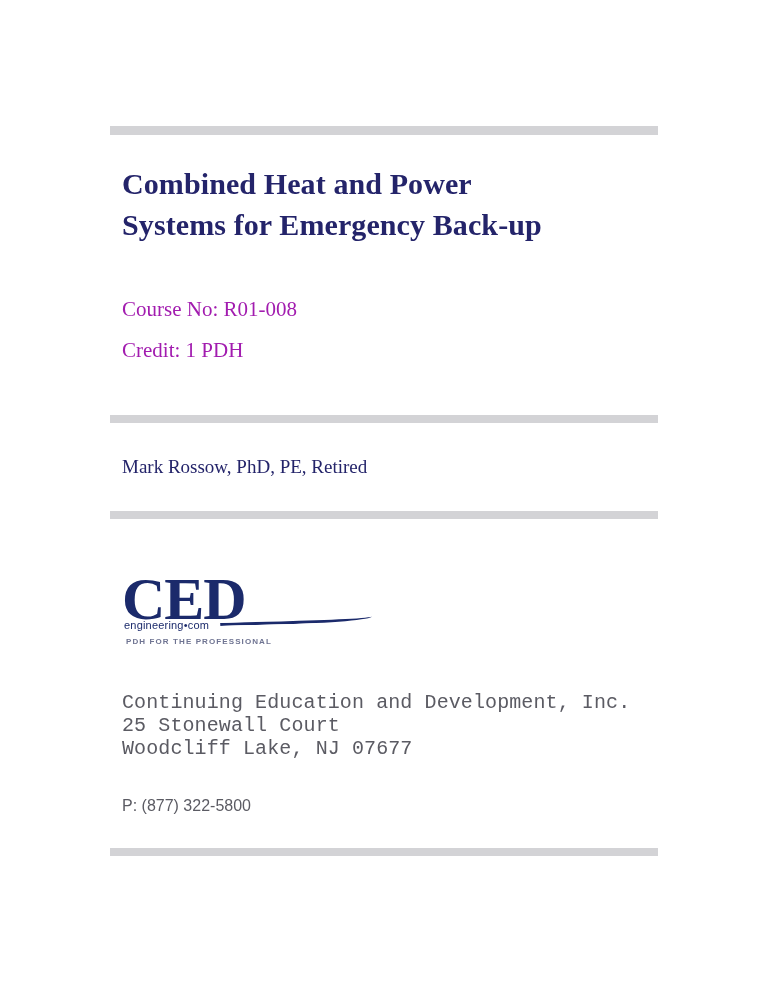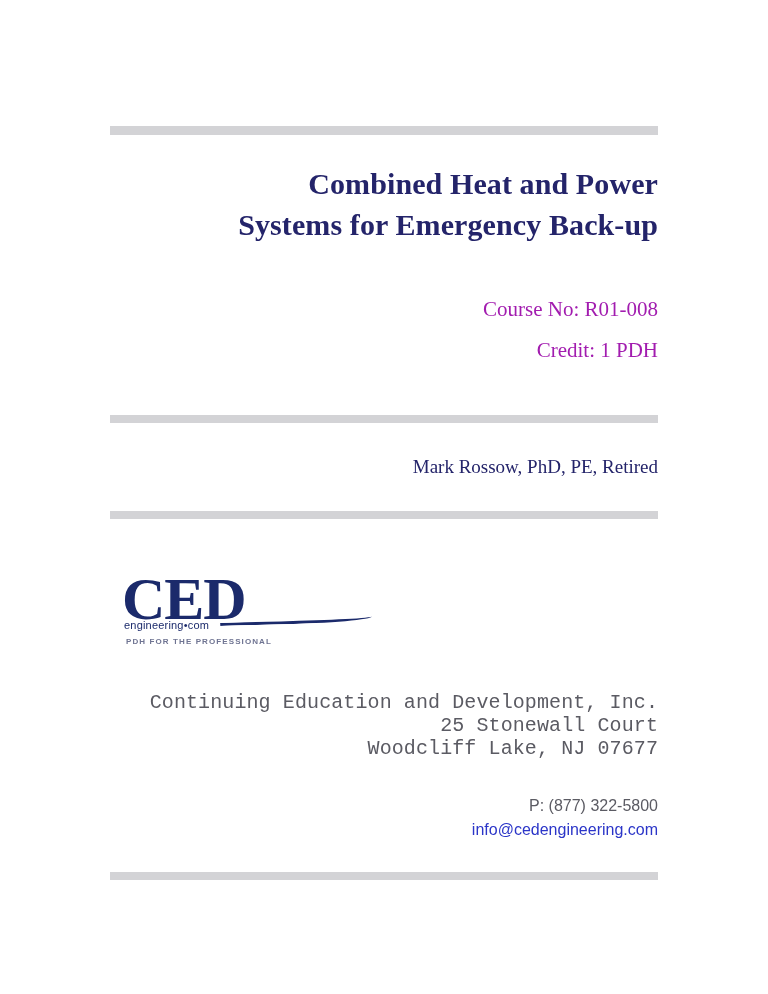--- a/index.html
+++ b/index.html
@@ -11,21 +11,20 @@
     height: 994px;
     background: #ffffff;
     font-family: "Liberation Serif", serif;
     overflow: hidden;
   }
   .page {
     position: relative;
     width: 768px;
     height: 994px;
     background: #ffffff;
-    text-align: right;
   }
   .content {
     position: absolute;
     left: 110px;
     top: 0;
     width: 548px;
   }
   .rule {
     height: 9px;
     background: #d3d3d6;
@@ -191,19 +190,18 @@
     </div>
 
     <div class="address-block">
       <div class="addr-line">Continuing Education and Development, Inc.</div>
       <div class="addr-line">25 Stonewall Court</div>
       <div class="addr-line">Woodcliff Lake, NJ 07677</div>
     </div>
 
     <div class="contact-block">
       <div class="phone-line">P: (877) 322-5800</div>
-      <a class="email-line" href="#">info@cedengineering.com</a>
     </div>
 
     <div class="rule-thin"></div>
 
   </div>
 </div>
 
 </body></html>

